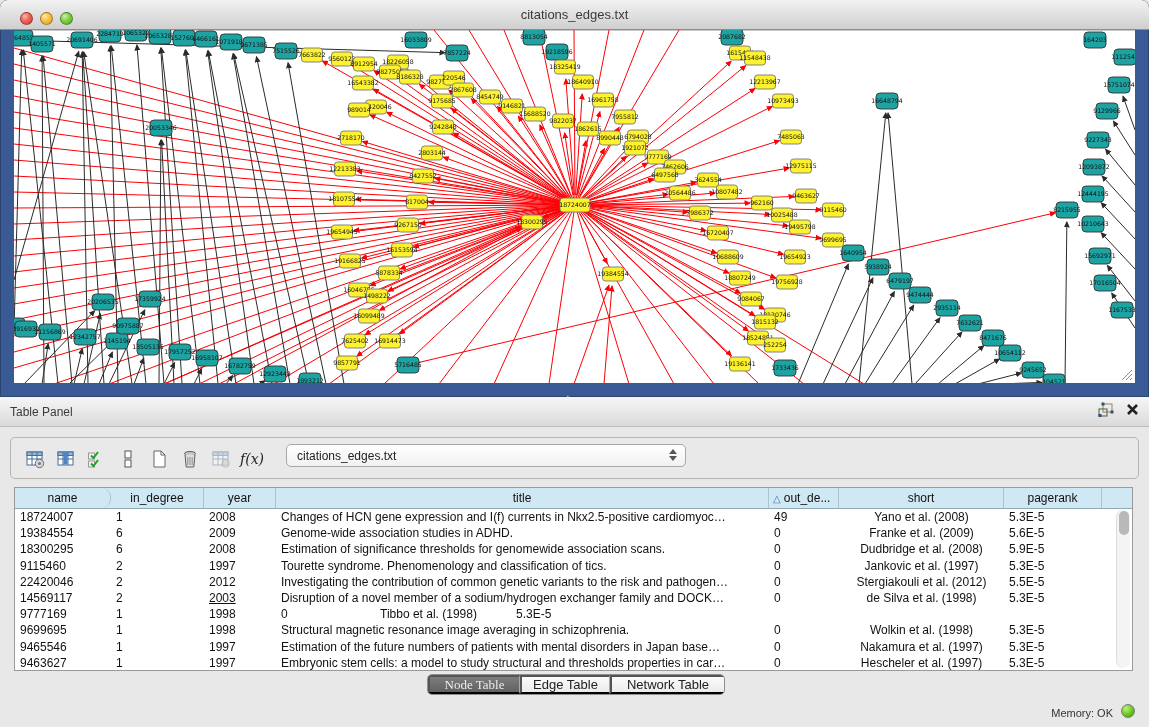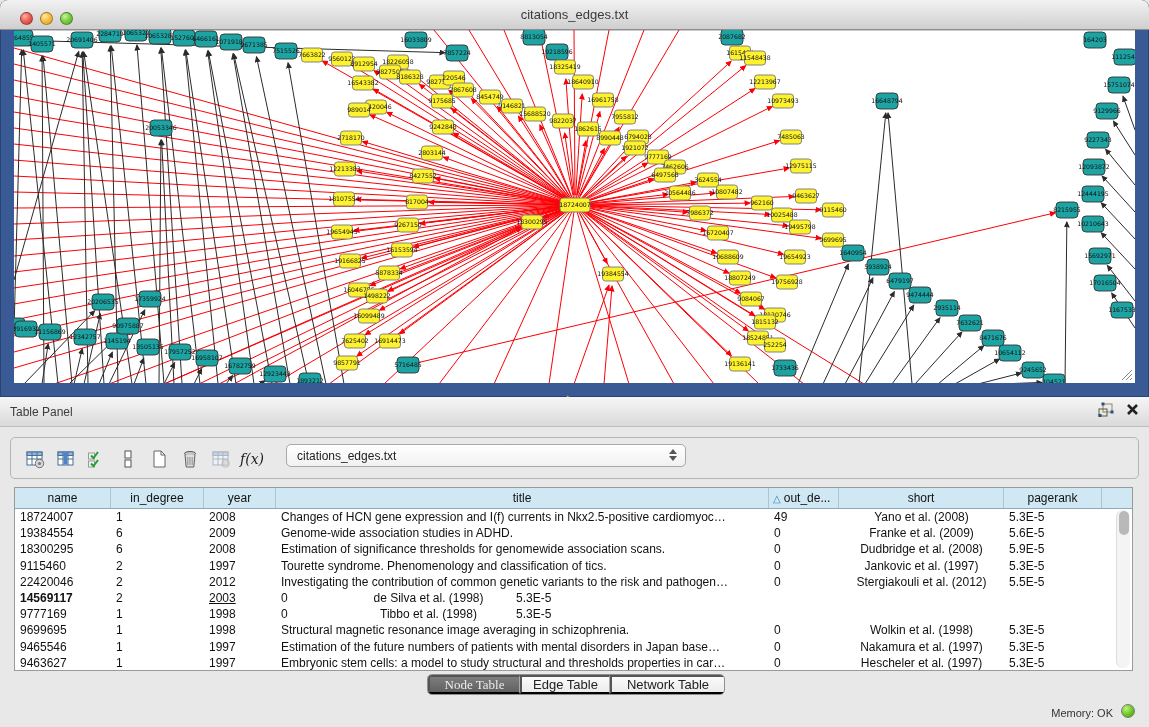--- a/index.html
+++ b/index.html
@@ -618,21 +618,21 @@
       <span>citations_edges.txt</span>
       <span class="dd-arrows">
           <i class="up"></i>
           <i class="down"></i>
         </span>
     </div>
   </div>
 
   <div class="dtable">
     <div class="thead" id="thead">
-        <div class="th" style="width: 96px;">name</div>
+        <div class="th" style="width: 96px; border-radius: 9px;">name</div>
         <div class="th" style="width: 93px;">in_degree</div>
         <div class="th" style="width: 72px;">year</div>
         <div class="th" style="width: 493px;">title</div>
         <div class="th left" style="width: 70px;"><span class="sort-tri">△</span>out_de...</div>
         <div class="th" style="width: 165px;">short</div>
         <div class="th" style="width: 98px;">pagerank</div>
       </div>
     <div class="tbody" id="tbody">
         <div class="tr">
           <div class="td" style="width: 96px;">18724007</div>
@@ -673,23 +673,24 @@
         <div class="tr">
           <div class="td" style="width: 96px;">22420046</div>
           <div class="td" style="width: 93px;">2</div>
           <div class="td" style="width: 72px;">2012</div>
           <div class="td" style="width: 493px;">Investigating the contribution of common genetic variants to the risk and pathogen…</div>
           <div class="td" style="width: 70px;">0</div>
           <div class="td center" style="width: 165px;">Stergiakouli et al. (2012)</div>
           <div class="td" style="width: 98px;">5.5E-5</div>
         </div>
         <div class="tr">
-          <div class="td" style="width: 96px; font-weight: bold;">14569117</div>
+          <div class="td" style="width: 96px;">14569117</div>
           <div class="td" style="width: 93px;">2</div>
           <div class="td" style="width: 72px; text-decoration: underline;">2003</div>
+          <div class="td" style="width: 493px;">Disruption of a novel member of a sodium/hydrogen exchanger family and DOCK…</div>
           <div class="td" style="width: 70px;">0</div>
           <div class="td center" style="width: 165px;">de Silva et al. (1998)</div>
           <div class="td" style="width: 98px;">5.3E-5</div>
         </div>
         <div class="tr">
           <div class="td" style="width: 96px;">9777169</div>
           <div class="td" style="width: 93px;">1</div>
           <div class="td" style="width: 72px;">1998</div>
           <div class="td" style="width: 70px;">0</div>
           <div class="td center" style="width: 165px;">Tibbo et al. (1998)</div>

